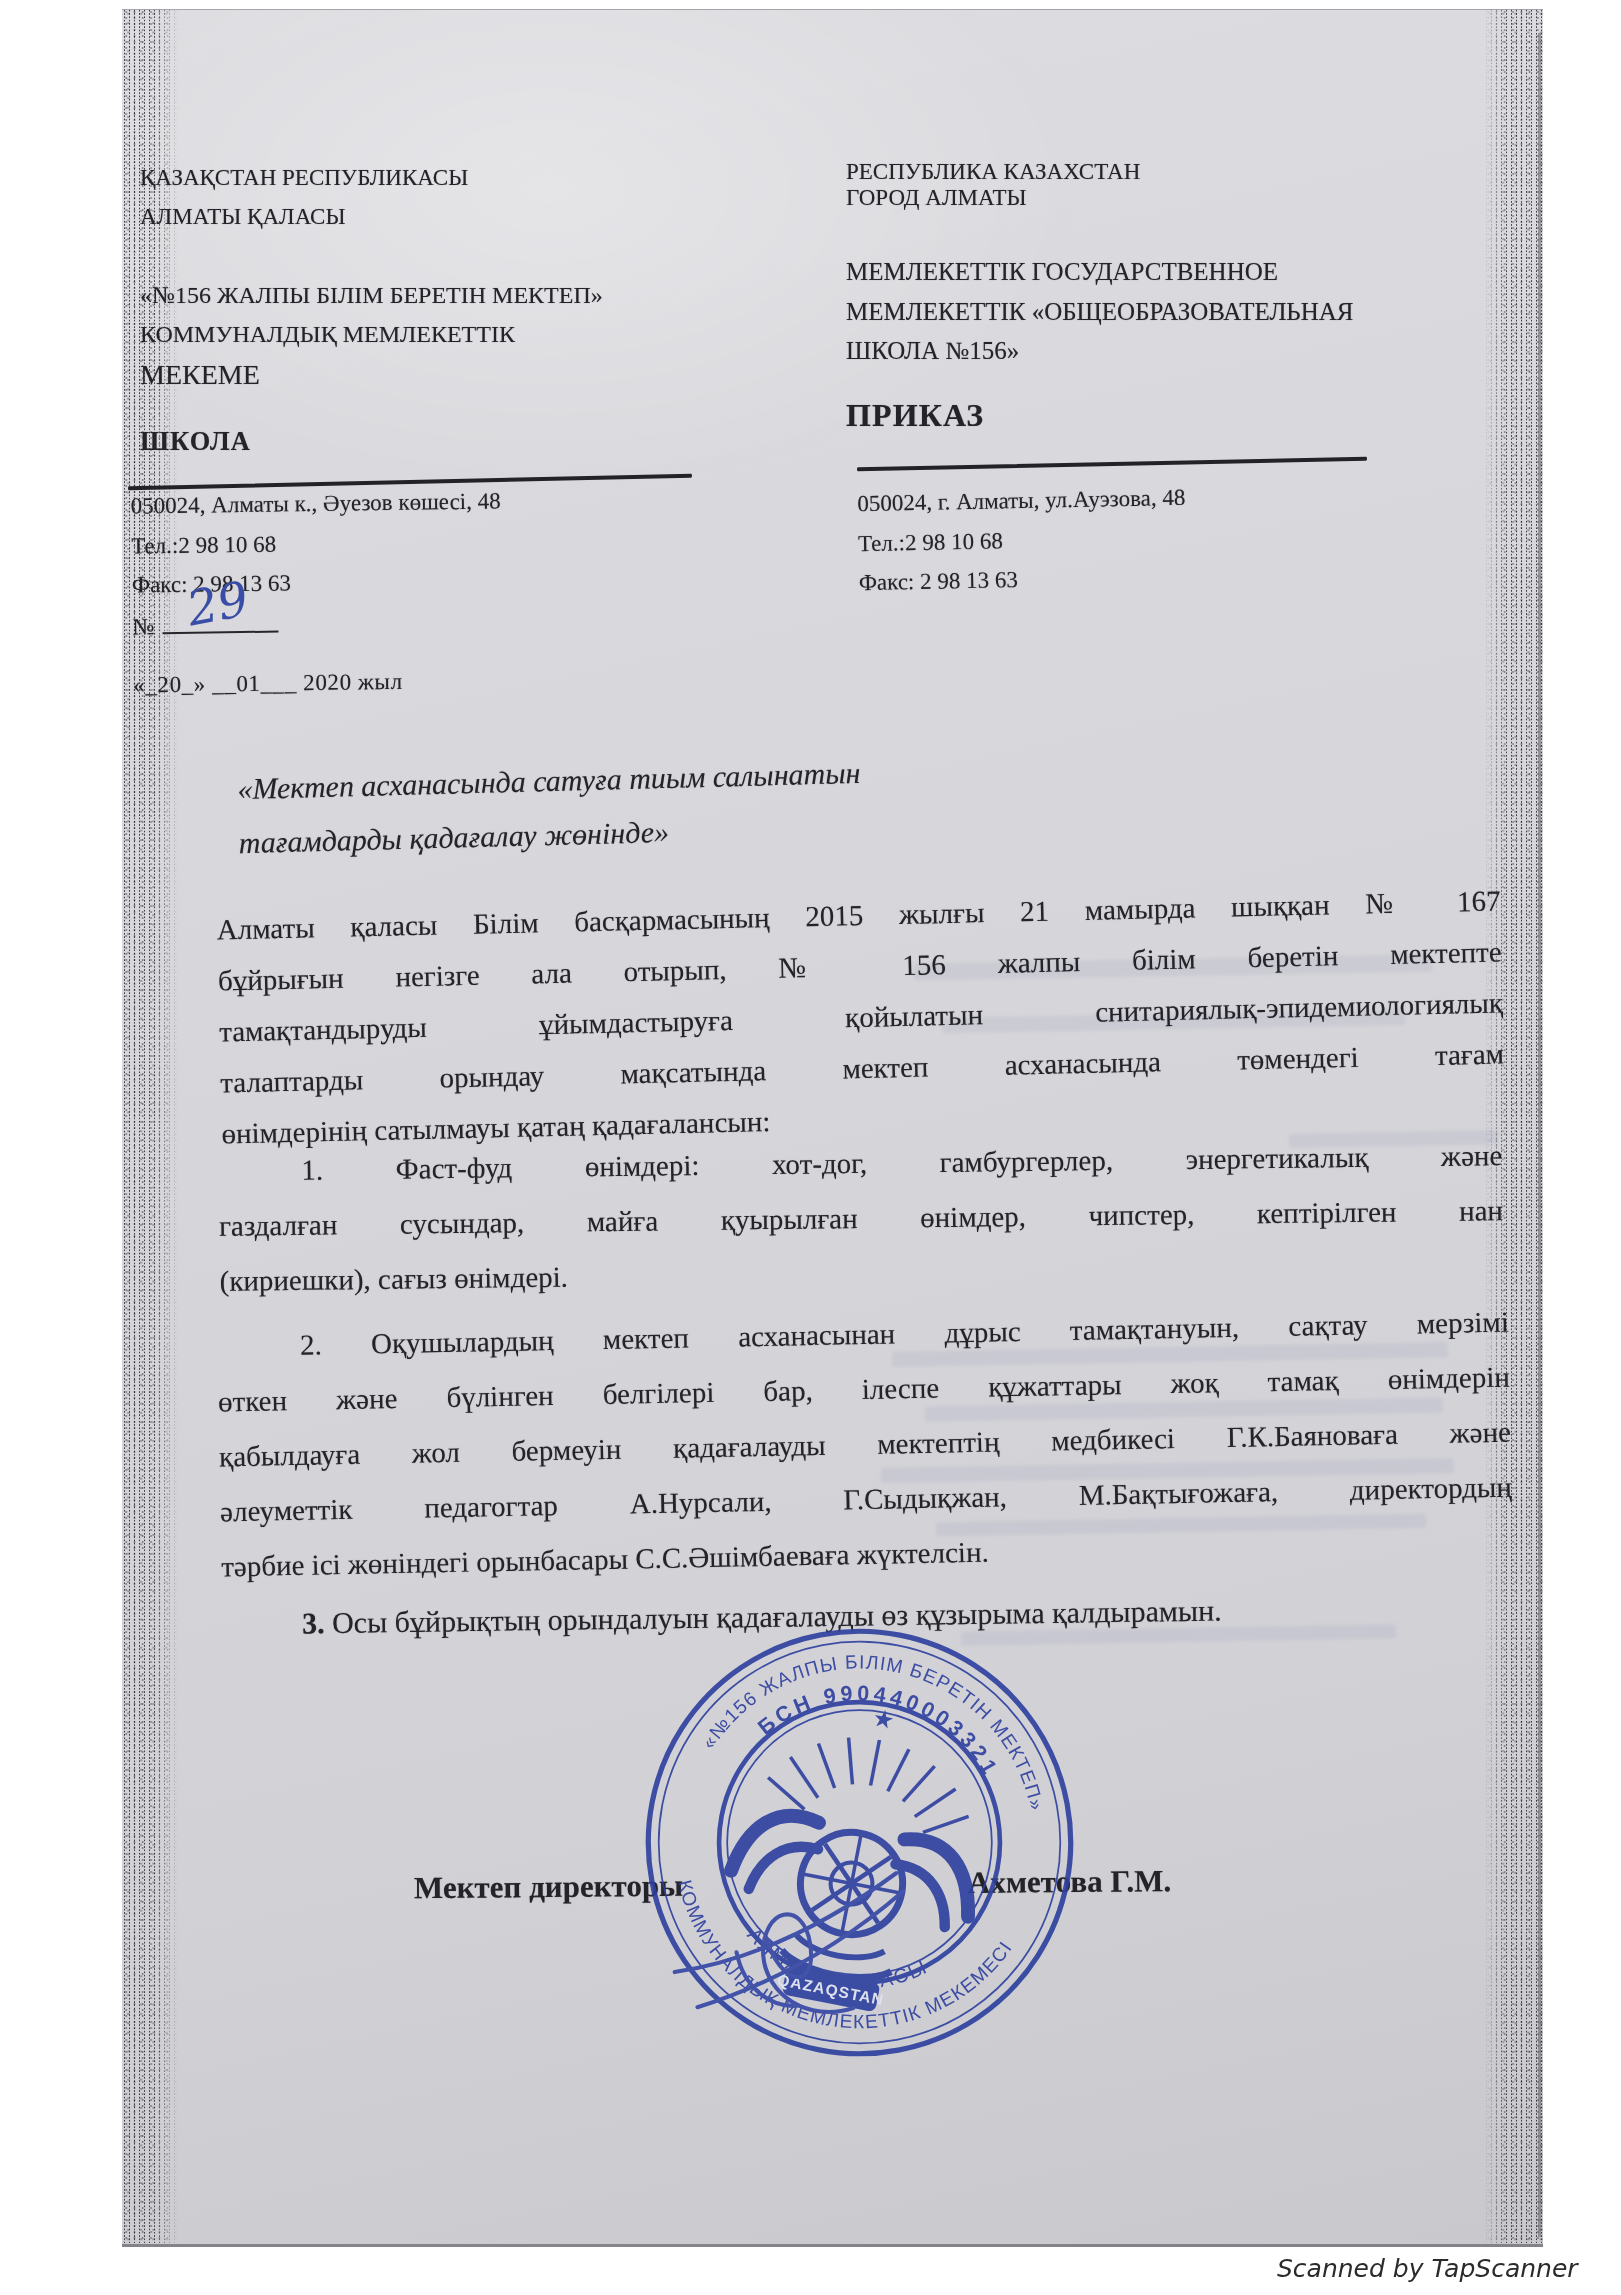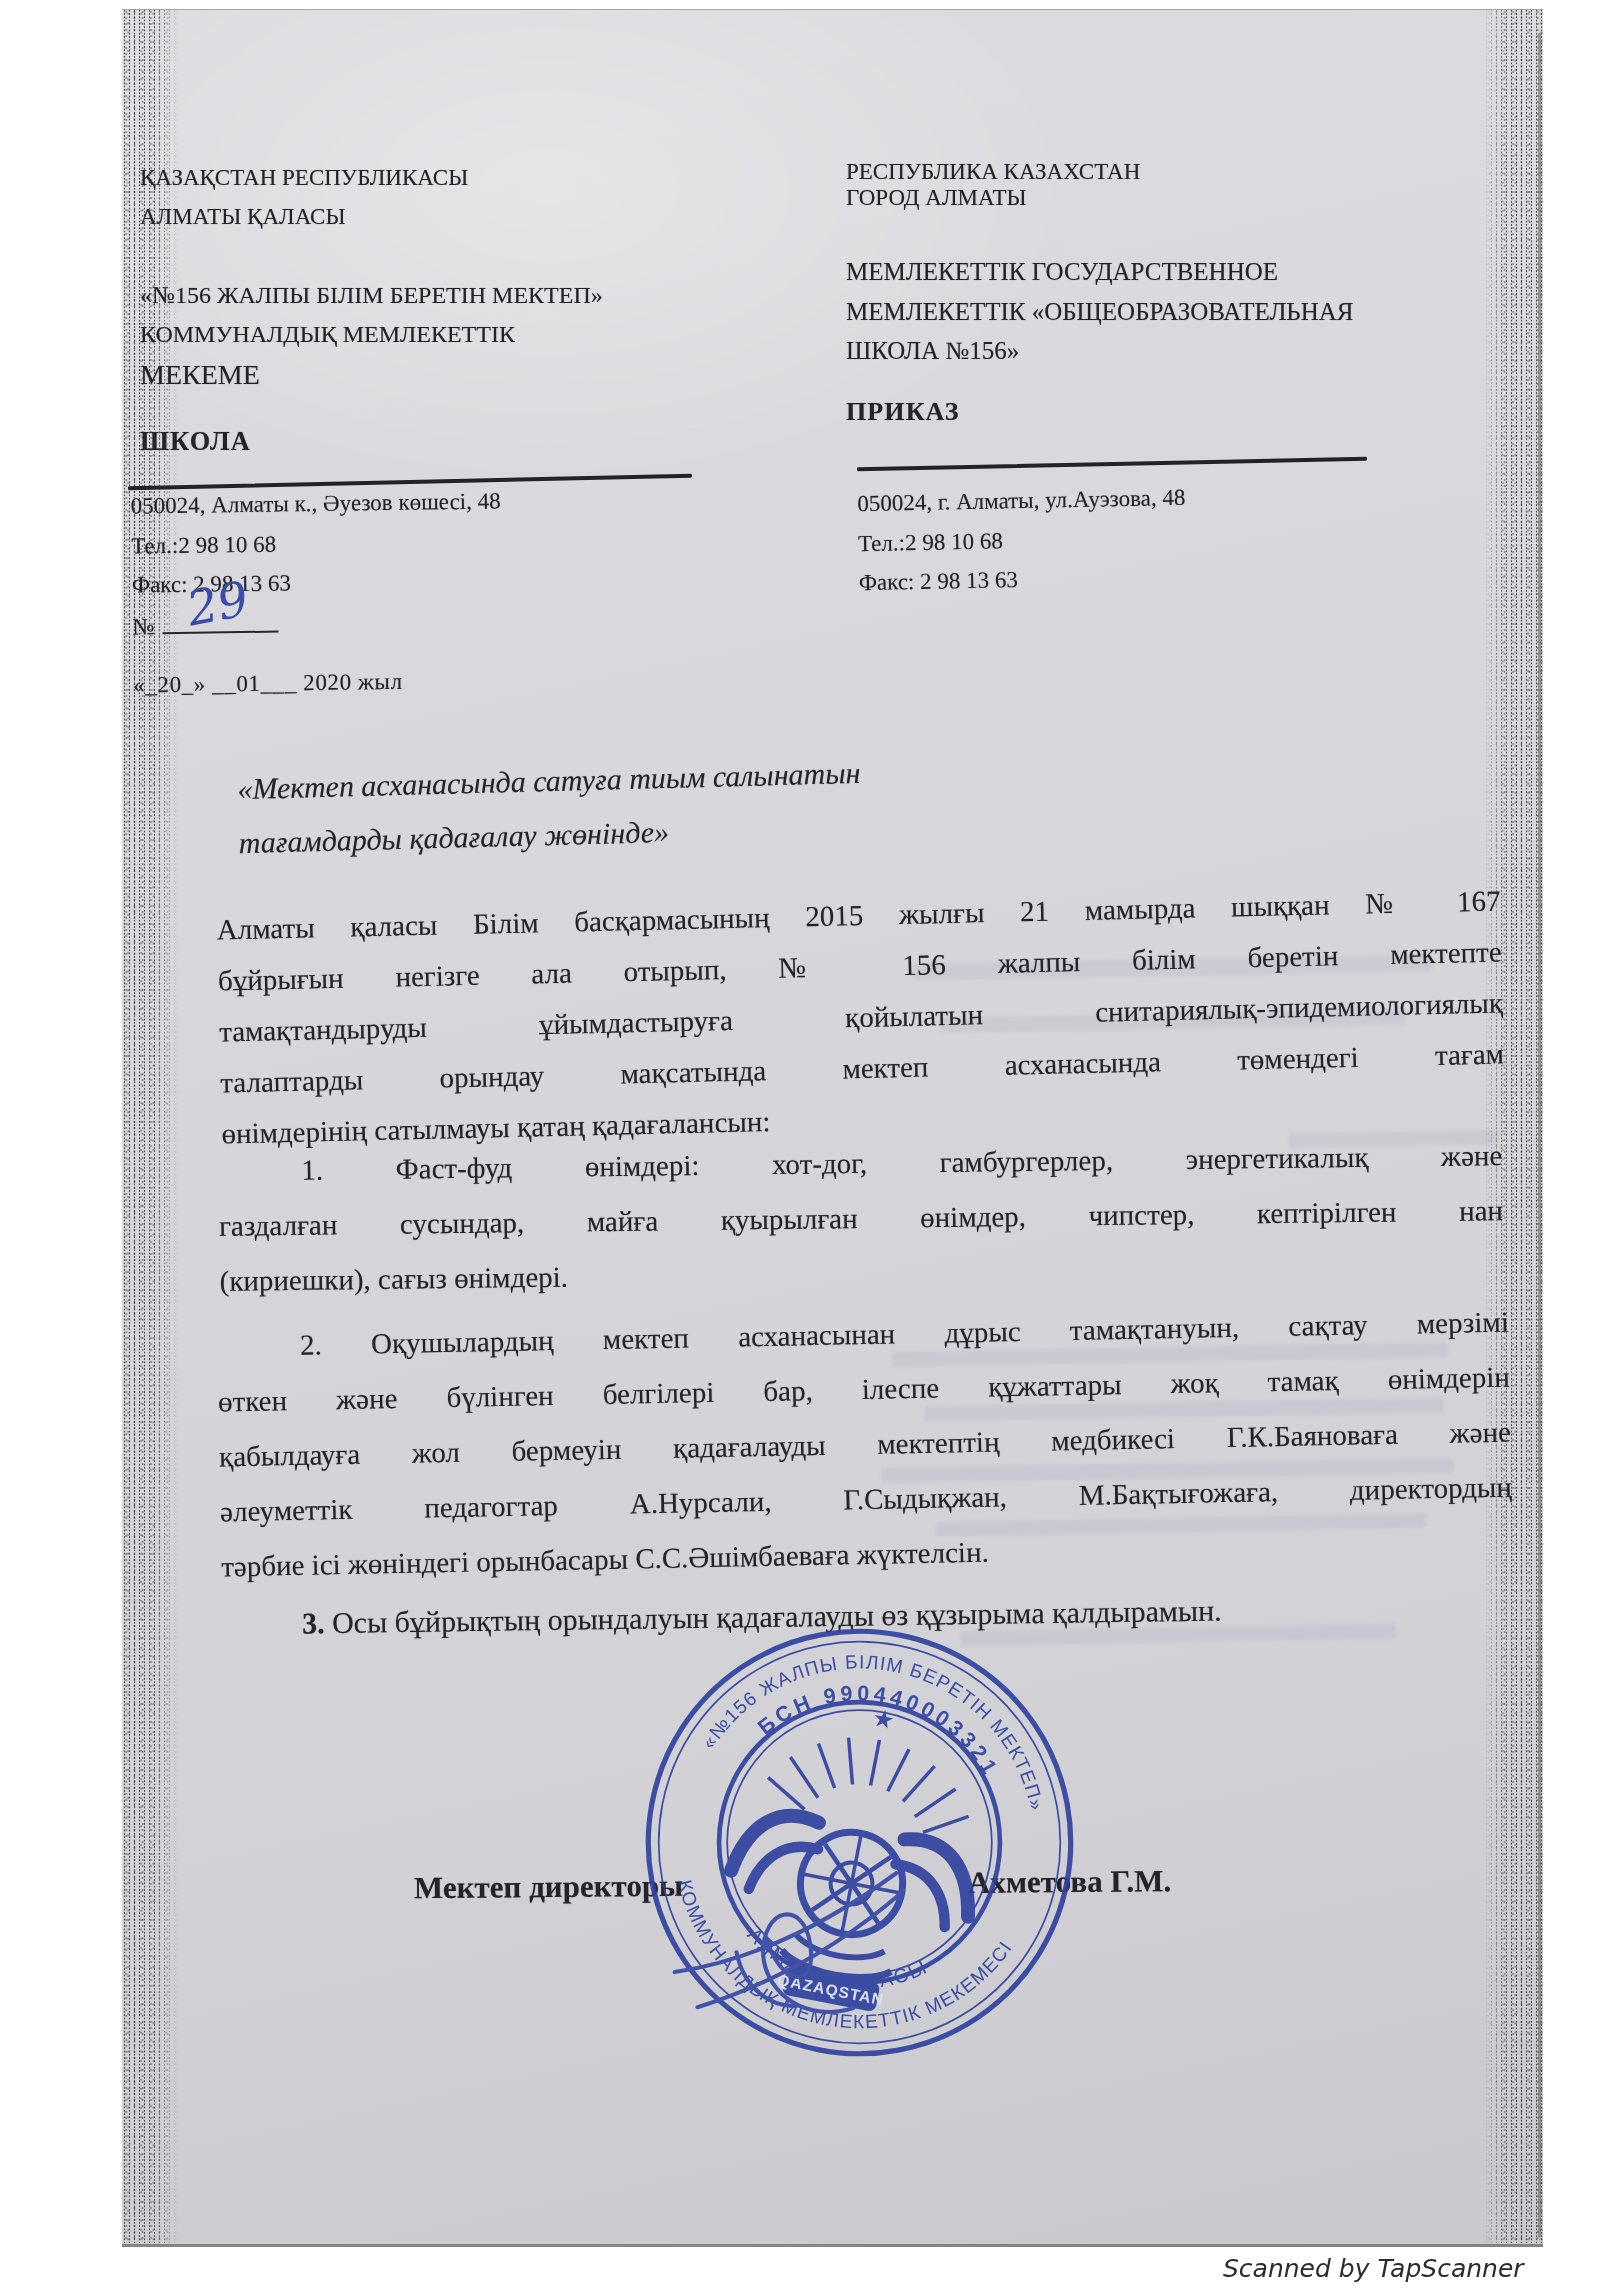--- a/index.html
+++ b/index.html
@@ -79,21 +79,21 @@
     <div class="hl-line" style="margin-top:11px;font-size:28px">МЕКЕМЕ</div>
     <div class="hl-line bold" style="margin-top:35px;font-size:26.4px;letter-spacing:1.1px">ШКОЛА</div>
   </div>
 
   <div class="txt center" style="left:846px;top:159px;width:669px;font-size:23px;">
     <div class="hr-line">РЕСПУБЛИКА КАЗАХСТАН</div>
     <div class="hr-line" style="">ГОРОД АЛМАТЫ</div>
     <div class="hr-line" style="margin-top:47px;font-size:25px">МЕМЛЕКЕТТІК ГОСУДАРСТВЕННОЕ</div>
     <div class="hr-line" style="margin-top:12px;font-size:25px">МЕМЛЕКЕТТІК «ОБЩЕОБРАЗОВАТЕЛЬНАЯ</div>
     <div class="hr-line" style="margin-top:11px;font-size:25px">ШКОЛА №156»</div>
-    <div class="hr-line bold" style="margin-top:32px;font-size:26px;letter-spacing:1.1px">ПРИКАЗ</div>
+    <div class="hr-line bold" style="margin-top:32px;font-size:32px;letter-spacing:1.1px">ПРИКАЗ</div>
   </div>
 
   <div class="rule" style="left:128px;top:480px;width:564px;transform:rotate(-1.3deg)"></div>
   <div class="rule" style="left:857px;top:462px;width:510px;transform:rotate(-1.2deg)"></div>
 
   <div class="txt" style="left:132px;top:491px;font-size:23px;transform:rotate(-0.8deg)">
     <div>050024, Алматы к., Әуезов көшесі, 48</div>
     <div style="margin-top:14.3px">Тел.:2 98 10 68</div>
     <div style="margin-top:13.2px">Факс: 2 98 13 63</div>
     <div style="margin-top:12px">
@@ -202,16 +202,16 @@
 
       <g stroke="#3346a5" stroke-width="7" fill="none" stroke-linecap="round">
         <path d="M 452,420 C 360,520 250,610 110,660"></path>
         <path d="M 470,448 C 382,560 280,648 160,712"></path>
         <path d="M 252,570 C 292,648 358,648 330,568 C 304,494 236,522 254,602 C 272,668 352,702 424,662"></path>
         <path d="M 208,606 C 232,664 284,690 330,676"></path>
       </g>
     </svg>
   </div>
 
-  <div class="watermark" style="left:1223px;top:2254px;font-size:25px">Scanned by TapScanner</div>
+  <div class="watermark" style="left:1277px;top:2254px;font-size:25px">Scanned by TapScanner</div>
 
 </div>
 
 
 </body></html>

